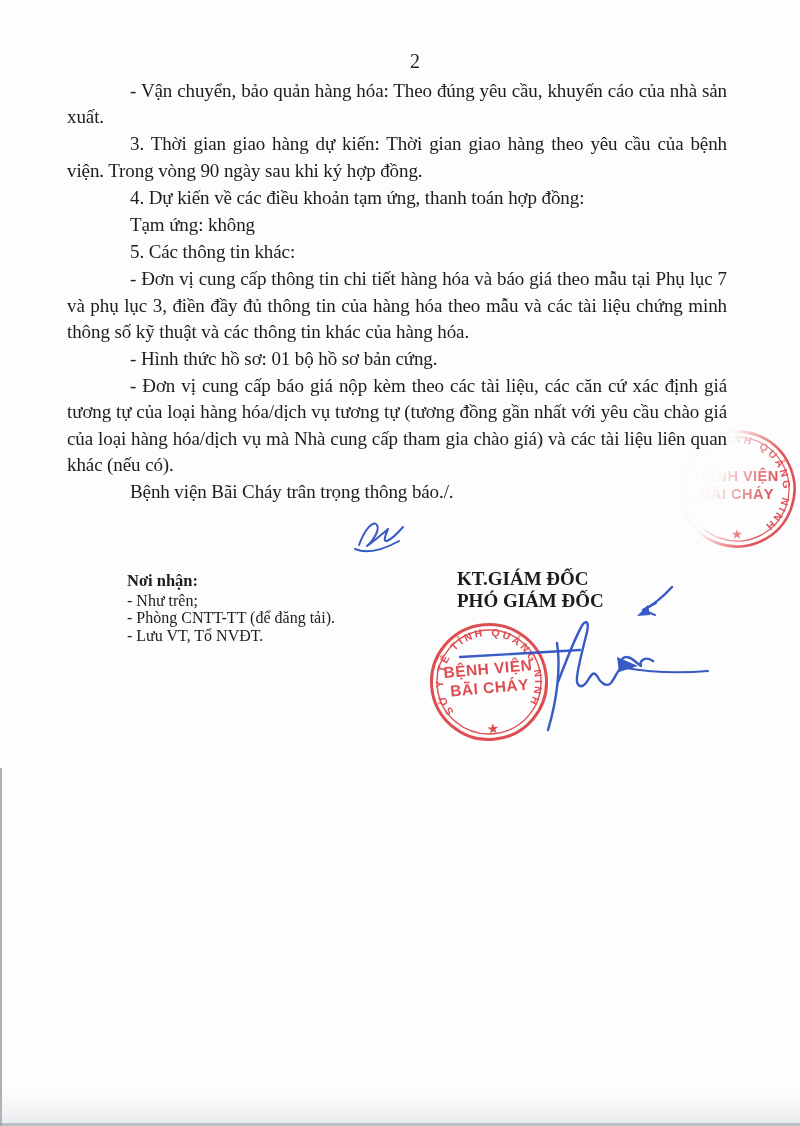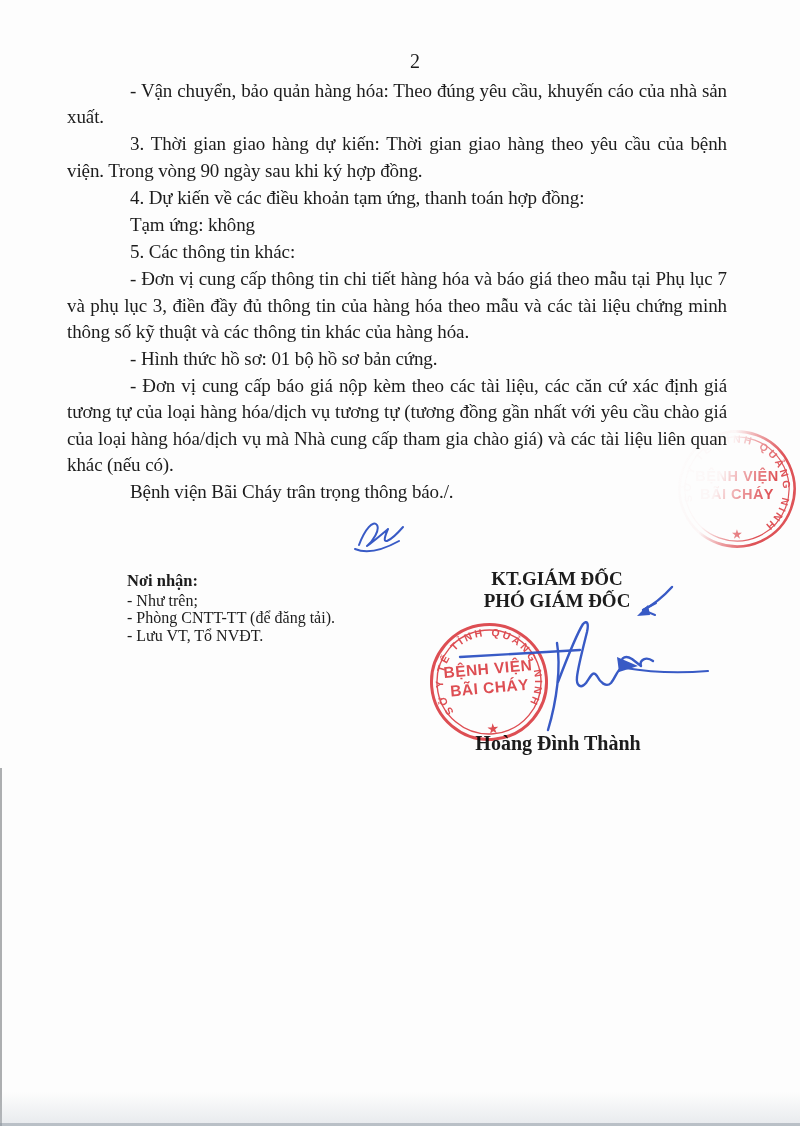--- a/index.html
+++ b/index.html
@@ -29,21 +29,21 @@
   }
   .body-text p { text-indent: 63px; margin: 0 0 1px 0; }
   .closing-wrap { position: relative; }
   .recipients {
     position: absolute; left: 127px; top: 572px;
     font-size: 16px; line-height: 17.5px;
   }
   .recipients-title { font-weight: bold; font-size: 16.5px; margin-bottom: 2px; }
   .sign-title {
     position: absolute; left: 457px; top: 568px; width: 200px;
-    text-align: center; font-weight: bold; font-size: 19px; line-height: 22px;
+    text-align: left; font-weight: bold; font-size: 19px; line-height: 22px;
   }
   .signer-name {
     position: absolute; left: 452px; top: 732px; width: 212px;
     text-align: center; font-weight: bold; font-size: 20px;
   }
   .stamp { position: absolute; mix-blend-mode: multiply; }
   .stamp-main { left: 414px; top: 607px; transform: rotate(-5deg); opacity: 0.93; }
   .stamp-partial { left: 662px; top: 414px; transform: rotate(20deg); opacity: 0.9; }
   .stamp text { font-family: "Liberation Sans", sans-serif; font-weight: bold; }
   .ink { position: absolute; }
@@ -86,21 +86,20 @@
     <div>- Như trên;</div>
     <div>- Phòng CNTT-TT (để đăng tải).</div>
     <div>- Lưu VT, Tổ NVĐT.</div>
   </div>
 
   <div class="sign-title">
     <div>KT.GIÁM ĐỐC</div>
     <div>PHÓ GIÁM ĐỐC</div>
   </div>
 
-  <div class="signer-name">Hoàng Đình Thành</div>
 
   <svg class="stamp stamp-main" width="150" height="150" viewBox="0 0 150 150">
     <circle cx="75" cy="75" r="57.5" fill="none" stroke="#dd4046" stroke-width="3"></circle>
     <circle cx="75" cy="75" r="52" fill="none" stroke="#dd4046" stroke-width="1.4"></circle>
     <defs>
       <path id="ringM" d="M 38.8,103.3 A 46,46 0 1 1 111.2,103.3" fill="none"></path>
     </defs>
     <text font-size="10.5" fill="#dd4046" letter-spacing="1.6">
       <textPath href="#ringM" startOffset="2" textLength="200">SỞ Y TẾ TỈNH QUẢNG NINH</textPath>
     </text>

